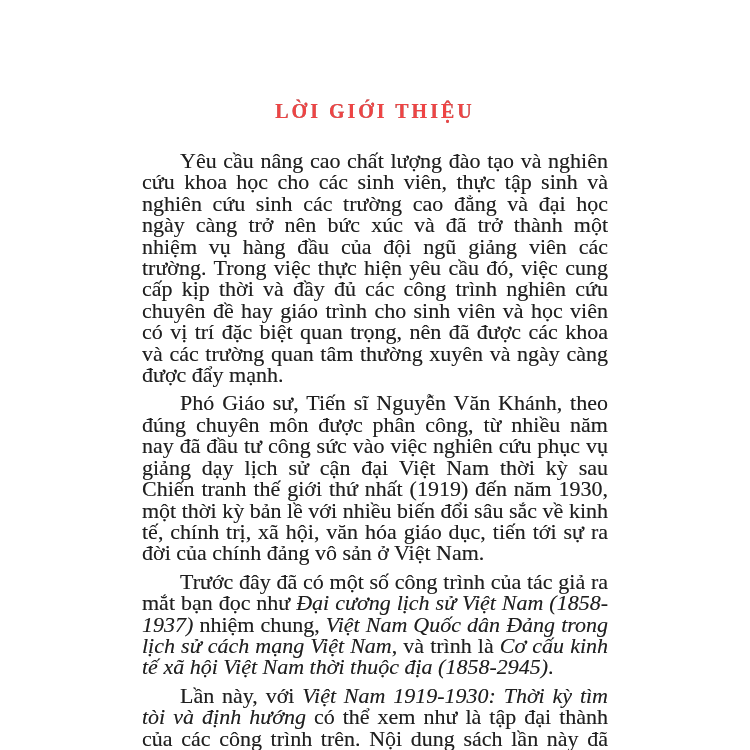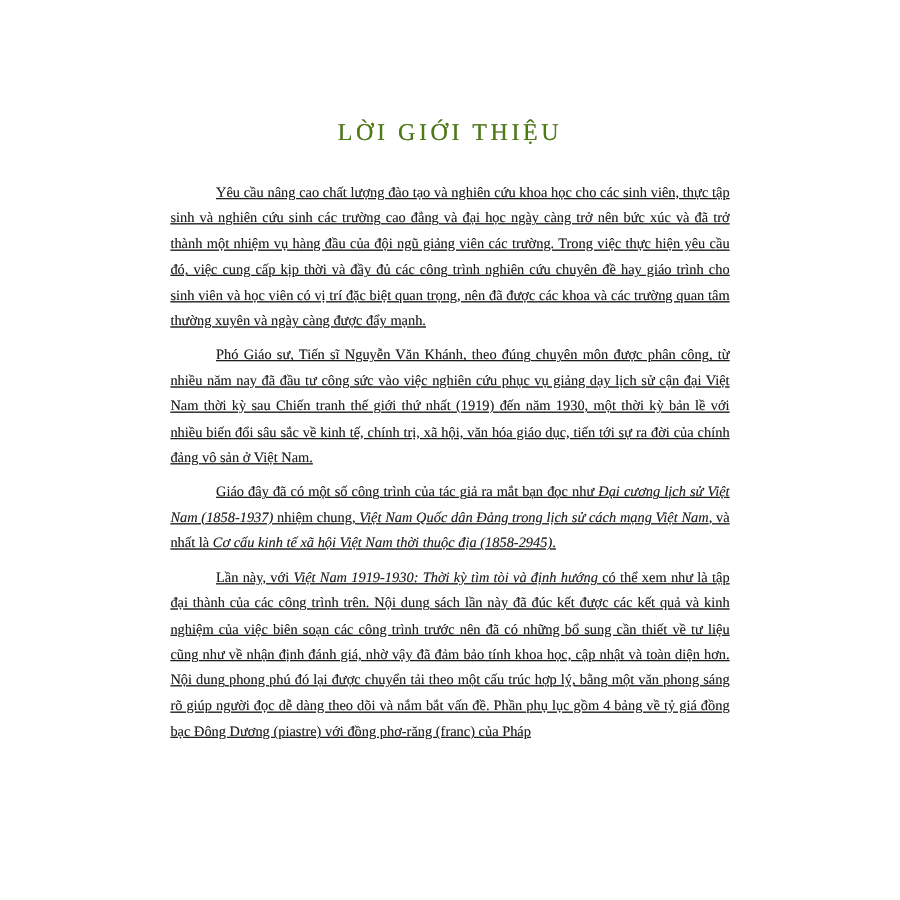--- a/index.html
+++ b/index.html
@@ -15,47 +15,46 @@
     box-sizing: border-box;
     font-family: "Liberation Serif", serif;
   }
   .content {
     width: 466px;
     margin: 0 auto;
     padding-top: 100px;
   }
   .page-title {
     font-size: 20px;
-    font-weight: 400;
+    font-weight: 700;
     letter-spacing: 3px;
     text-align: center;
-    color: #4d7c0f;
+    color: #ef4444;
     margin: 0 0 27px 0;
     text-shadow: 0 0 0.5px rgba(40,40,40,0.55);
   }
   .para {
     margin: 0 0 7px 0;
-    font-size: 12px;
+    font-size: 22px;
     line-height: 21.4px;
     text-align: justify;
     text-indent: 38px;
     color: #1f1f1f;
     text-shadow: 0 0 0.4px rgba(30,30,30,0.45);
-    text-decoration: underline;
   }
   .para em {
     font-style: italic;
   }
 </style>
 </head>
 <body>
 
 <div class="book-page">
   <div class="content">
     <h1 class="page-title">LỜI GIỚI THIỆU</h1>
     <div>
         <p class="para"><span>Yêu cầu nâng cao chất lượng đào tạo và nghiên cứu khoa học cho các sinh viên, thực tập sinh và nghiên cứu sinh các trường cao đẳng và đại học ngày càng trở nên bức xúc và đã trở thành một nhiệm vụ hàng đầu của đội ngũ giảng viên các trường. Trong việc thực hiện yêu cầu đó, việc cung cấp kịp thời và đầy đủ các công trình nghiên cứu chuyên đề hay giáo trình cho sinh viên và học viên có vị trí đặc biệt quan trọng, nên đã được các khoa và các trường quan tâm thường xuyên và ngày càng được đẩy mạnh.</span></p>
         <p class="para"><span>Phó Giáo sư, Tiến sĩ Nguyễn Văn Khánh, theo đúng chuyên môn được phân công, từ nhiều năm nay đã đầu tư công sức vào việc nghiên cứu phục vụ giảng dạy lịch sử cận đại Việt Nam thời kỳ sau Chiến tranh thế giới thứ nhất (1919) đến năm 1930, một thời kỳ bản lề với nhiều biến đổi sâu sắc về kinh tế, chính trị, xã hội, văn hóa giáo dục, tiến tới sự ra đời của chính đảng vô sản ở Việt Nam.</span></p>
-        <p class="para"><span>Giáo đây đã có một số công trình của tác giả ra mắt bạn đọc như </span><em>Đại cương lịch sử Việt Nam (1858-1937)</em><span> nhiệm chung, </span><em>Việt Nam Quốc dân Đảng trong lịch sử cách mạng Việt Nam</em><span>, và nhất là </span><em>Cơ cấu kinh tế xã hội Việt Nam thời thuộc địa (1858-2945)</em><span>.</span></p>
+        <p class="para"><span>Trước đây đã có một số công trình của tác giả ra mắt bạn đọc như </span><em>Đại cương lịch sử Việt Nam (1858-1937)</em><span> nhiệm chung, </span><em>Việt Nam Quốc dân Đảng trong lịch sử cách mạng Việt Nam</em><span>, và trình là </span><em>Cơ cấu kinh tế xã hội Việt Nam thời thuộc địa (1858-2945)</em><span>.</span></p>
         <p class="para"><span>Lần này, với </span><em>Việt Nam 1919-1930: Thời kỳ tìm tòi và định hướng</em><span> có thể xem như là tập đại thành của các công trình trên. Nội dung sách lần này đã đúc kết được các kết quả và kinh nghiệm của việc biên soạn các công trình trước nên đã có những bổ sung cần thiết về tư liệu cũng như về nhận định đánh giá, nhờ vậy đã đảm bảo tính khoa học, cập nhật và toàn diện hơn. Nội dung phong phú đó lại được chuyển tải theo một cấu trúc hợp lý, bằng một văn phong sáng rõ giúp người đọc dễ dàng theo dõi và nắm bắt vấn đề. Phần phụ lục gồm 4 bảng về tỷ giá đồng bạc Đông Dương (piastre) với đồng phơ-răng (franc) của Pháp</span></p>
       </div>
   </div>
 </div>
 
 </body></html>

